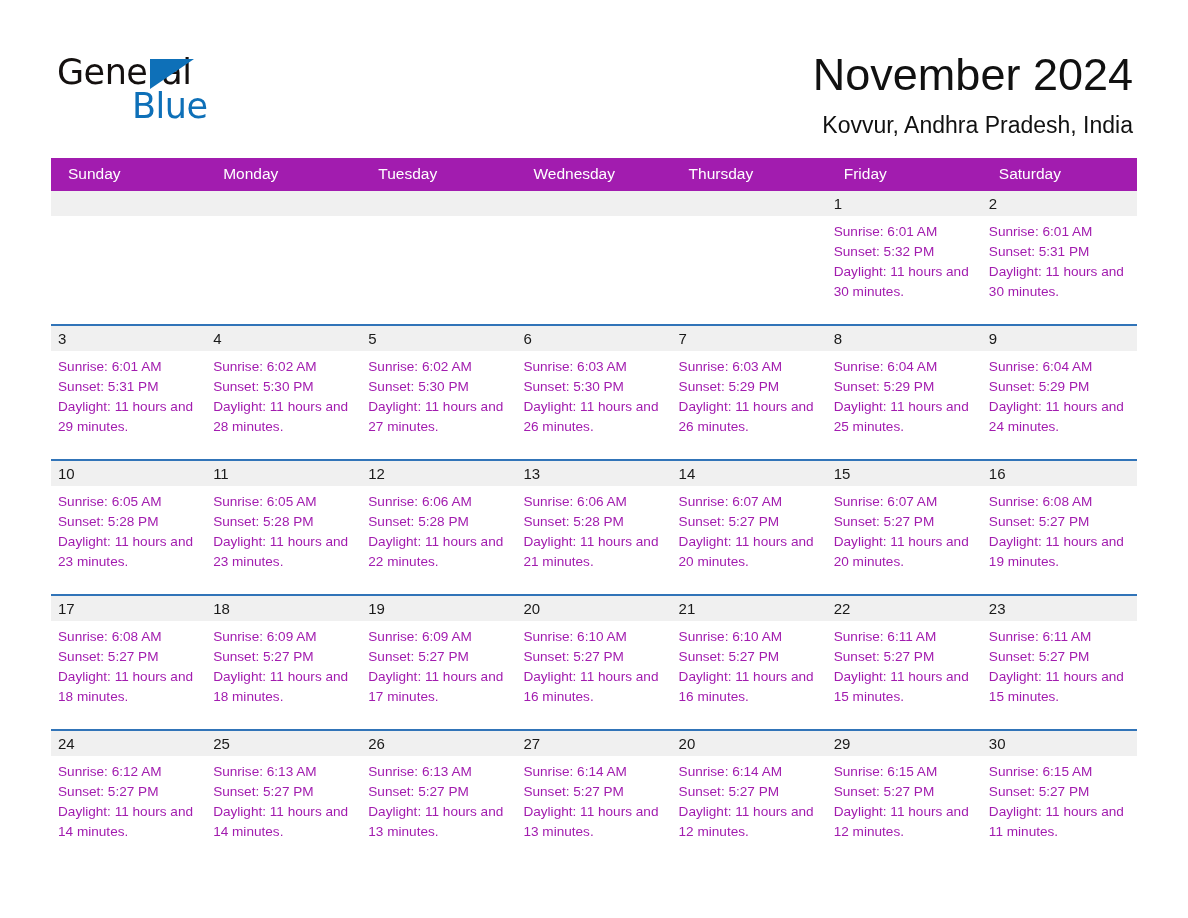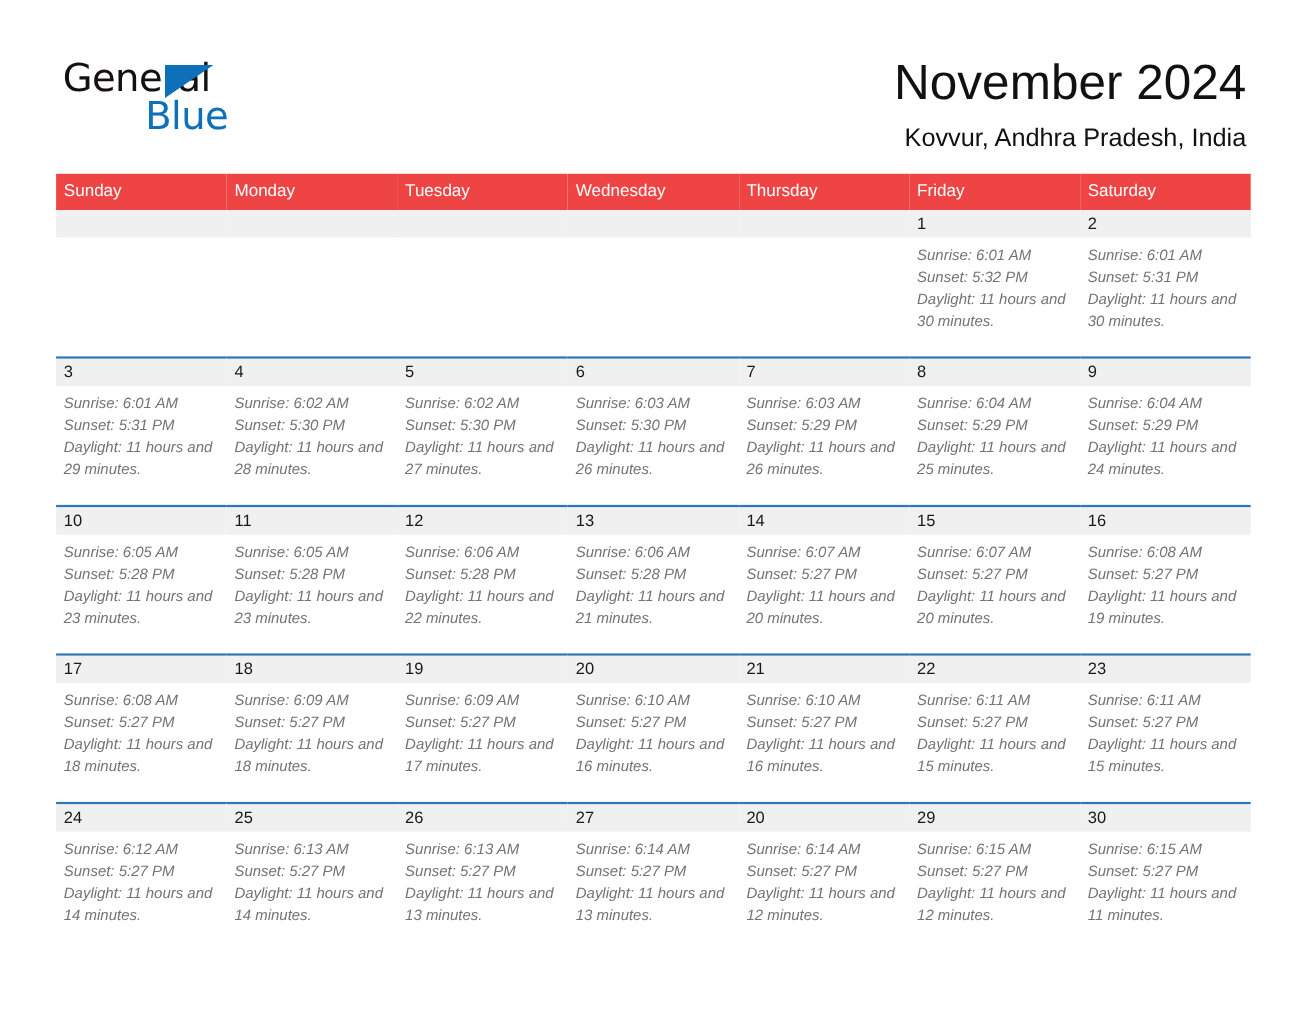--- a/index.html
+++ b/index.html
@@ -94,26 +94,26 @@
     left: 51px;
     top: 158px;
     width: 1086px;
   }
   .cal-table {
     width: 1086px;
     border-collapse: collapse;
     table-layout: fixed;
   }
   .cal-table th {
-    background: #ef4444;
+    background: #a21caf;
     color: #ffffff;
     font-size: 15.5px;
     font-weight: 400;
     text-align: left;
-    padding: 7px 0 8px 7px;
+    padding: 7px 0 8px 17px;
     height: 17px;
     border: none;
   }
   .cal-table td {
     vertical-align: top;
     padding: 0;
     border: none;
     border-top: 2px solid #3174b8;
     height: 133px;
   }
@@ -129,22 +129,21 @@
     color: #1a1a1a;
     box-sizing: border-box;
   }
   .daynum.empty {
     color: transparent;
   }
   .details {
     padding: 6px 8px 0 7px;
     font-size: 13.6px;
     line-height: 20px;
-    color: #737373;
-    font-style: italic;
+    color: #a21caf;
   }
   .details div {
     white-space: nowrap;
   }
   .details .dl {
     white-space: normal;
   }
   td.blank .details { visibility: hidden; }
 </style>
 </head>

